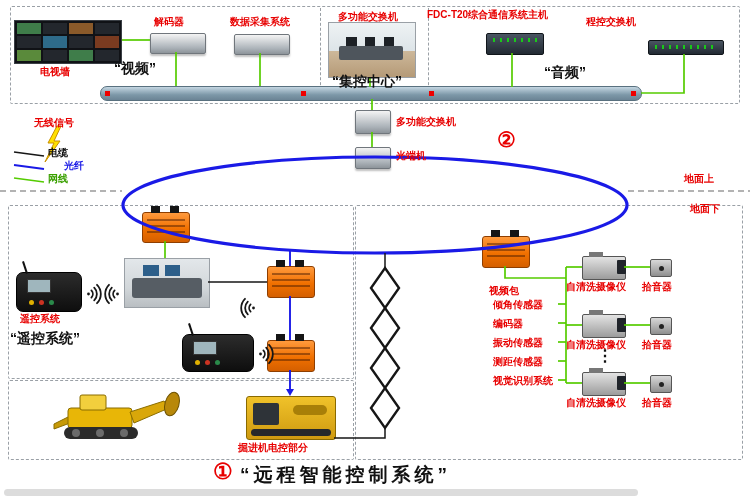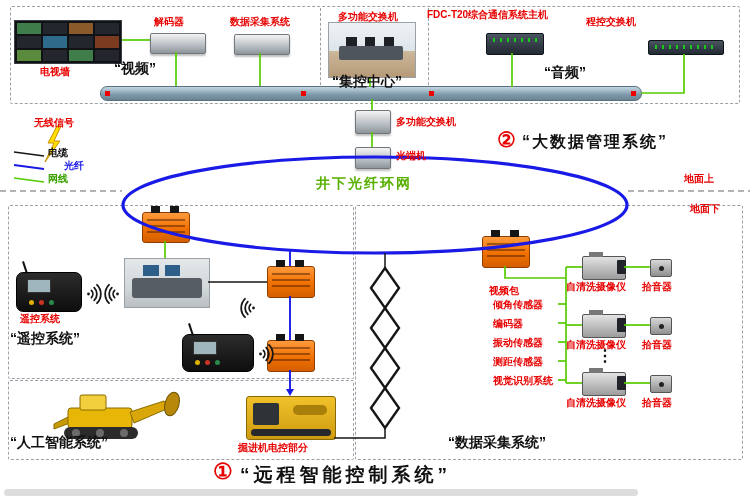--- a/index.html
+++ b/index.html
@@ -210,46 +210,42 @@
   <span class="red" style="left:338px;top:11px">多功能交换机</span>
   <span class="red" style="left:427px;top:9px">FDC-T20综合通信系统主机</span>
   <span class="red" style="left:586px;top:16px">程控交换机</span>
   <span class="red" style="left:40px;top:66px">电视墙</span>
   <span class="bold" style="left:114px;top:60px">“视频”</span>
   <span class="bold" style="left:332px;top:73px">“集控中心”</span>
   <span class="bold" style="left:544px;top:64px">“音频”</span>
   <span class="red" style="left:396px;top:116px">多功能交换机</span>
   <span class="red" style="left:396px;top:150px">光端机</span>
   <span class="num" style="left:497px;top:128px;font-size:21px">②</span>
-  <span class="bold" style="left:522px;top:132px;font-size:16px;letter-spacing:2px">“大数据管理系统”</span>
 
   <span class="red" style="left:34px;top:117px">无线信号</span>
   <span class="red" style="left:48px;top:147px;color:#111">电缆</span>
   <span class="red" style="left:64px;top:160px;color:#1a1ae6">光纤</span>
   <span class="red" style="left:48px;top:173px;color:#3aa000">网线</span>
 
-  <span class="grnlbl" style="left:316px;top:175px">井下光纤环网</span>
   <span class="red" style="left:684px;top:173px">地面上</span>
   <span class="red" style="left:690px;top:203px">地面下</span>
 
   <span class="red" style="left:20px;top:313px">遥控系统</span>
   <span class="bold" style="left:10px;top:330px">“遥控系统”</span>
-  <span class="bold" style="left:10px;top:434px">“人工智能系统”</span>
   <span class="red" style="left:238px;top:442px">掘进机电控部分</span>
   <span class="red" style="left:489px;top:285px">视频包</span>
   <span class="red" style="left:493px;top:299px">倾角传感器</span>
   <span class="red" style="left:493px;top:318px">编码器</span>
   <span class="red" style="left:493px;top:337px">振动传感器</span>
   <span class="red" style="left:493px;top:356px">测距传感器</span>
   <span class="red" style="left:493px;top:375px">视觉识别系统</span>
   <span class="red" style="left:566px;top:281px">自清洗摄像仪</span>
   <span class="red" style="left:642px;top:281px">拾音器</span>
   <span class="red" style="left:566px;top:339px">自清洗摄像仪</span>
   <span class="red" style="left:642px;top:339px">拾音器</span>
   <span class="abs" style="left:597px;top:346px;font-size:16px;font-weight:700;color:#111;position:absolute">⋮</span>
   <span class="red" style="left:566px;top:397px">自清洗摄像仪</span>
   <span class="red" style="left:642px;top:397px">拾音器</span>
-  <span class="bold" style="left:448px;top:434px">“数据采集系统”</span>
   <span class="num" style="left:213px;top:459px;font-size:22px">①</span>
   <span class="bold" style="left:240px;top:462px;font-size:19px;letter-spacing:4px">“远程智能控制系统”</span>
 
   <div class="scroll"></div>
 </div>
 
 </body></html>

